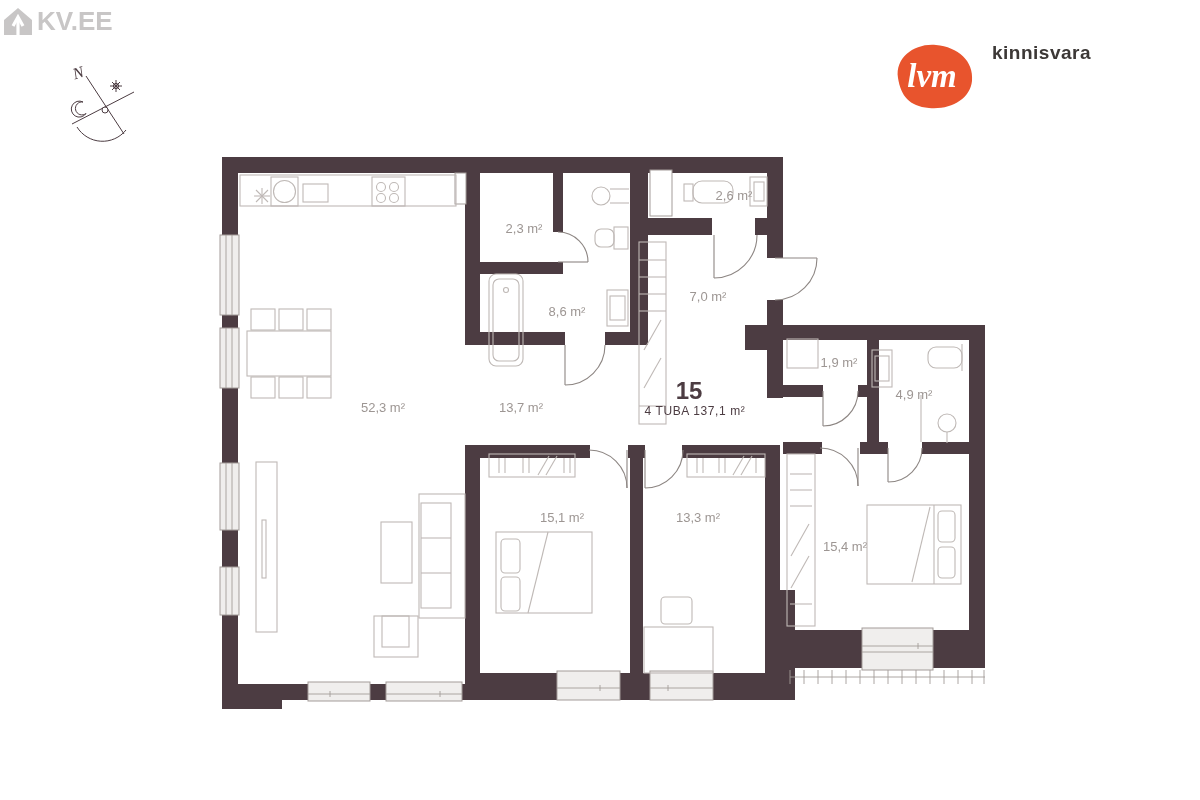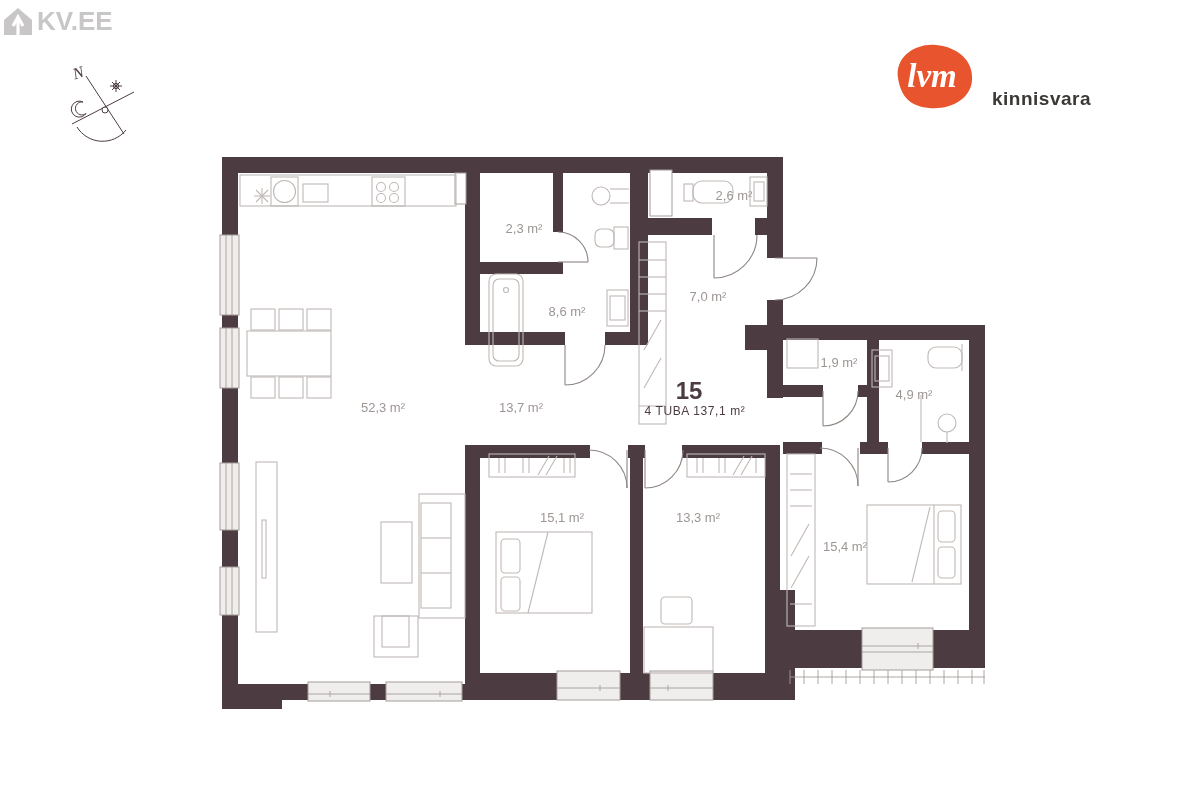--- a/index.html
+++ b/index.html
@@ -3,21 +3,21 @@
 <meta charset="utf-8">
 <style>
   html,body{margin:0;padding:0;}
   body{
     width:1200px;height:800px;position:relative;overflow:hidden;
     background:#ffffff;font-family:"Liberation Sans",sans-serif;
   }
   
   .kv-logo{position:absolute;left:2px;top:6px;display:flex;align-items:center;gap:3px;}
   .kv-text{font-size:26px;font-weight:800;color:var(--kv-gray);letter-spacing:0px;line-height:1;}
-  .lvm-logo{position:absolute;left:888px;top:42px;display:flex;align-items:flex-end;gap:16px;}
+  .lvm-logo{position:absolute;left:888px;top:42px;display:flex;align-items:flex-start;gap:16px;}
   .lvm-name{font-size:19px;font-weight:700;color:var(--ink);letter-spacing:0.5px;}
   
   svg.plan{position:absolute;left:0;top:0;}
   .wall{fill:var(--wall);stroke:none;}
   .duct{fill:#ffffff;stroke:var(--thin);stroke-width:1;}
   .win{fill:var(--window-fill);stroke:var(--thin);stroke-width:1;}
   .winline{stroke:var(--thin);stroke-width:0.9;fill:none;}
   .fur{fill:#ffffff;stroke:var(--furniture);stroke-width:1.1;}
   .furn{fill:none;stroke:var(--furniture);stroke-width:1.1;}
   .door{fill:none;stroke:var(--door);stroke-width:1.1;}

